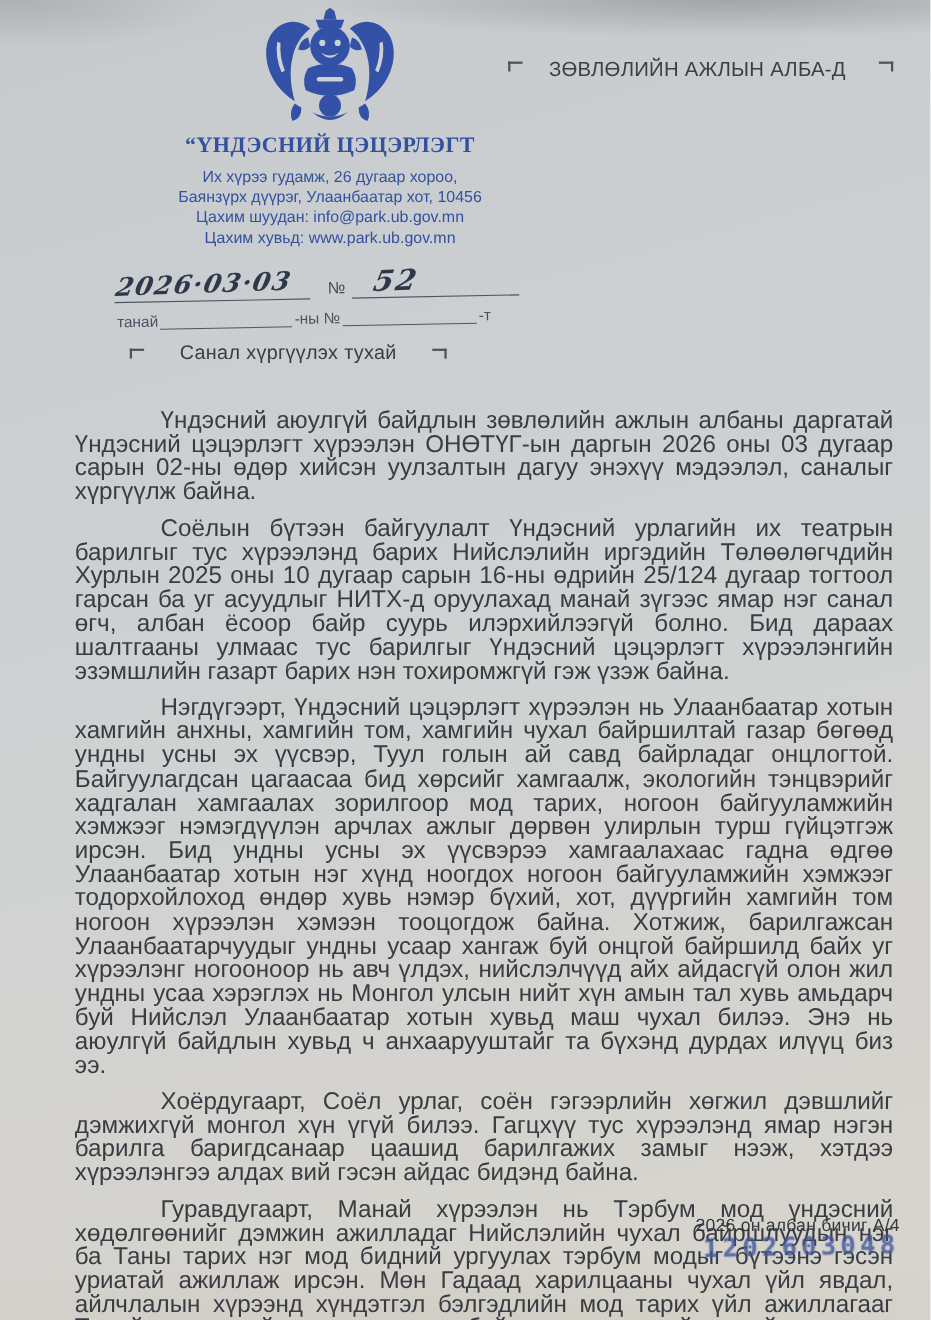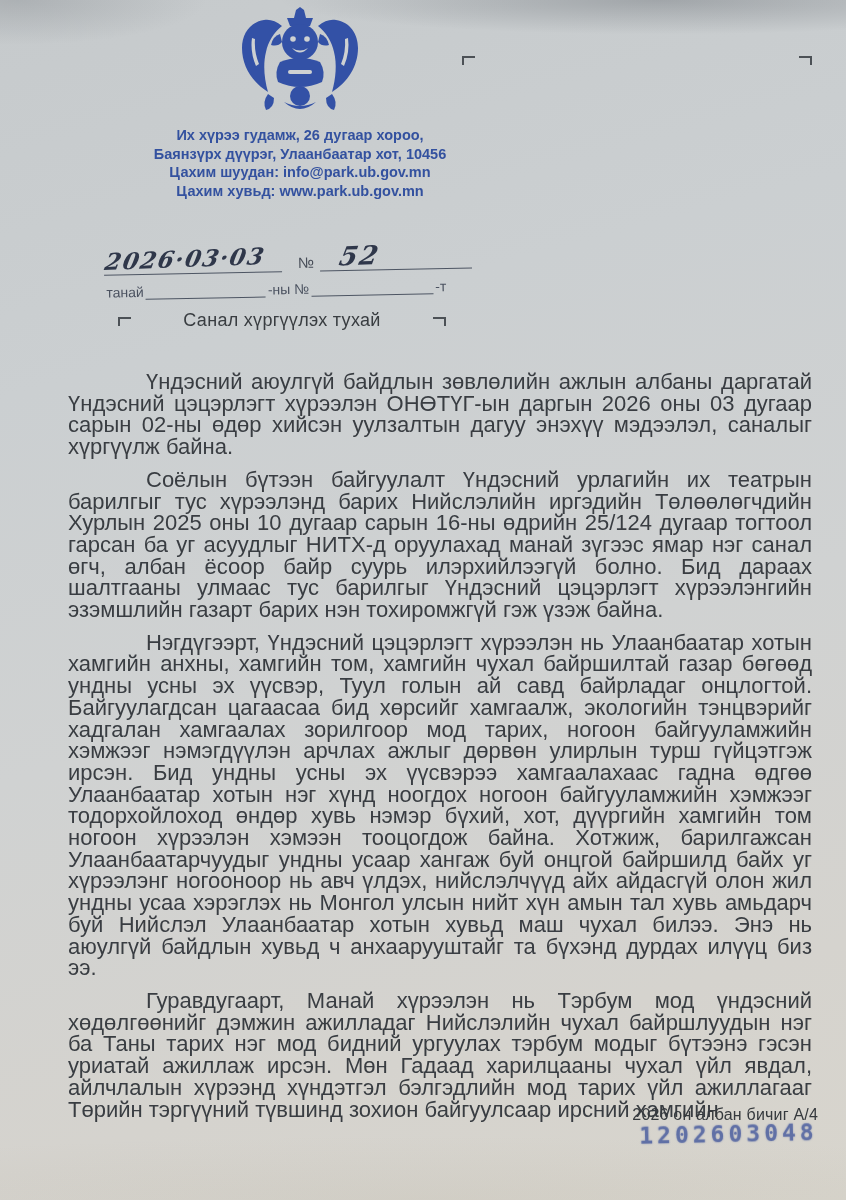--- a/index.html
+++ b/index.html
@@ -18,21 +18,21 @@
       radial-gradient(120% 80px at 50% 100%, rgba(160,150,125,.10), transparent 80%),
       linear-gradient(165deg,#c6cacc 0%,#cbcfd1 28%,#d0d2d2 55%,#d5d3ce 82%,#d8d5cd 100%);
     color:var(--ink);
   }
 
   
   .lh-left{position:absolute;left:96px;top:6px;width:408px;text-align:center;}
   .emblem{display:block;margin:0 auto 2px;}
   .org-name{font-family:"Liberation Serif",serif;font-weight:bold;font-size:20px;
     line-height:24px;color:var(--brand-blue);letter-spacing:.4px;}
-  .org-address{margin-top:8px;font-size:14.5px;line-height:18.5px;color:var(--brand-blue);font-weight:bold;}
+  .org-address{margin-top:8px;font-size:14.5px;line-height:18.5px;color:var(--brand-blue);}
 
   
   .recipient{position:absolute;left:456px;top:50px;width:356px;}
   .recipient-lines{margin:0 20px;text-align:center;font-size:18.5px;line-height:25px;
     color:#3c4045;letter-spacing:.2px;}
   .recipient .corner-l{position:absolute;left:6px;top:6px;}
   .recipient .corner-r{position:absolute;right:0px;top:6px;}
 
   .corner{width:13px;height:9px;display:inline-block;box-sizing:border-box;}
   .corner-l{border-top:2px solid #4c5156;border-left:2px solid #4c5156;}
@@ -49,21 +49,21 @@
     color:var(--handwriting-ink);white-space:nowrap;transform:skewX(-13deg) rotate(-1deg);}
   .hand.date{position:absolute;left:2px;bottom:1px;font-size:23px;letter-spacing:1.5px;}
   .hand.num{position:absolute;left:20px;bottom:-1px;font-size:26px;letter-spacing:2px;}
   .ref-row2{display:flex;align-items:flex-end;margin-top:7px;height:18px;
     font-size:14px;color:#4b5260;}
   .b3{width:120px;}
   .b4{width:122px;}
   .ref-row2 span.lbl{padding:0 2px;}
 
   
-  .subject-row{position:absolute;left:118px;top:310px;width:328px;display:flex;
+  .subject-row{position:absolute;left:118px;top:310px;width:288px;display:flex;
     justify-content:space-between;align-items:flex-start;}
   .subject-row .corner{margin-top:7px;}
   .subject{margin:0;flex:1;text-align:center;font-size:18px;font-weight:normal;
     letter-spacing:.3px;color:#393d41;}
 
   
   .body-text{position:absolute;left:68px;top:371px;width:744px;
     font-size:22px;line-height:21.7px;text-align:justify;color:#393d42;}
   .body-text p{margin:0 0 11px;text-indent:78px;}
 
@@ -98,32 +98,34 @@
       <g fill="#ced1d2">
         <circle cx="63" cy="33" r="2.8"></circle>
         <circle cx="77" cy="33" r="2.8"></circle>
         <path d="M62 42 q8 5 16 0 q-8 9 -16 0 z"></path>
         <path d="M22 32 q-2 14 4 28 l3 -2 q-5 -12 -4 -25 z"></path>
         <path d="M118 32 q2 14 -4 28 l-3 -2 q5 -12 4 -25 z"></path>
         <rect x="58" y="64" width="24" height="4" rx="2"></rect>
       </g>
     </svg>
     <div class="org-name">
+      <div>“ҮНДЭСНИЙ ЦЭЦЭРЛЭГТ</div>
     </div>
     <div class="org-address">
       <div>Их хүрээ гудамж, 26 дугаар хороо,</div>
       <div>Баянзүрх дүүрэг, Улаанбаатар хот, 10456</div>
       <div>Цахим шуудан: info@park.ub.gov.mn</div>
       <div>Цахим хувьд: www.park.ub.gov.mn</div>
     </div>
   </div>
 
   <div class="recipient">
     <span class="corner corner-l"></span>
     <div class="recipient-lines">
+      <div>ЗӨВЛӨЛИЙН АЖЛЫН АЛБА-Д</div>
     </div>
     <span class="corner corner-r"></span>
   </div>
 
   <div class="ref">
     <div class="ref-row1">
       <span class="blank b1">
         <span class="hand date">2026·03·03</span>
       </span>
       <span class="no-sym">№</span>
@@ -143,20 +145,21 @@
   <div class="subject-row">
     <span class="corner corner-l"></span>
     <h1 class="subject">Санал хүргүүлэх тухай</h1>
     <span class="corner corner-r"></span>
   </div>
 
   <main class="body-text">
     <p>Үндэсний аюулгүй байдлын зөвлөлийн ажлын албаны даргатай Үндэсний цэцэрлэгт хүрээлэн ОНӨТҮГ-ын даргын 2026 оны 03 дугаар сарын 02-ны өдөр хийсэн уулзалтын дагуу энэхүү мэдээлэл, саналыг хүргүүлж байна.</p>
     <p>Соёлын бүтээн байгуулалт Үндэсний урлагийн их театрын барилгыг тус хүрээлэнд барих Нийслэлийн иргэдийн Төлөөлөгчдийн Хурлын 2025 оны 10 дугаар сарын 16-ны өдрийн 25/124 дугаар тогтоол гарсан ба уг асуудлыг НИТХ-д оруулахад манай зүгээс ямар нэг санал өгч, албан ёсоор байр суурь илэрхийлээгүй болно. Бид дараах шалтгааны улмаас тус барилгыг Үндэсний цэцэрлэгт хүрээлэнгийн эзэмшлийн газарт барих нэн тохиромжгүй гэж үзэж байна.</p>
     <p>Нэгдүгээрт, Үндэсний цэцэрлэгт хүрээлэн нь Улаанбаатар хотын хамгийн анхны, хамгийн том, хамгийн чухал байршилтай газар бөгөөд ундны усны эх үүсвэр, Туул голын ай савд байрладаг онцлогтой. Байгуулагдсан цагаасаа бид хөрсийг хамгаалж, экологийн тэнцвэрийг хадгалан хамгаалах зорилгоор мод тарих, ногоон байгууламжийн хэмжээг нэмэгдүүлэн арчлах ажлыг дөрвөн улирлын турш гүйцэтгэж ирсэн. Бид ундны усны эх үүсвэрээ хамгаалахаас гадна өдгөө Улаанбаатар хотын нэг хүнд ноогдох ногоон байгууламжийн хэмжээг тодорхойлоход өндөр хувь нэмэр бүхий, хот, дүүргийн хамгийн том ногоон хүрээлэн хэмээн тооцогдож байна. Хотжиж, барилгажсан Улаанбаатарчуудыг ундны усаар хангаж буй онцгой байршилд байх уг хүрээлэнг ногооноор нь авч үлдэх, нийслэлчүүд айх айдасгүй олон жил ундны усаа хэрэглэх нь Монгол улсын нийт хүн амын тал хувь амьдарч буй Нийслэл Улаанбаатар хотын хувьд маш чухал билээ. Энэ нь аюулгүй байдлын хувьд ч анхаарууштайг та бүхэнд дурдах илүүц биз ээ.</p>
+    <p>Хоёрдугаарт, Соёл урлаг, соён гэгээрлийн хөгжил дэвшлийг дэмжихгүй монгол хүн үгүй билээ. Гагцхүү тус хүрээлэнд ямар нэгэн барилга баригдсанаар цаашид барилгажих замыг нээж, хэтдээ хүрээлэнгээ алдах вий гэсэн айдас бидэнд байна.</p>
     <p>Гуравдугаарт, Манай хүрээлэн нь Тэрбум мод үндэсний хөдөлгөөнийг дэмжин ажилладаг Нийслэлийн чухал байршлуудын нэг ба Таны тарих нэг мод бидний ургуулах тэрбум модыг бүтээнэ гэсэн уриатай ажиллаж ирсэн. Мөн Гадаад харилцааны чухал үйл явдал, айлчлалын хүрээнд хүндэтгэл бэлгэдлийн мод тарих үйл ажиллагааг Төрийн тэргүүний түвшинд зохион байгуулсаар ирсний хамгийн</p>
   </main>
 
   <footer class="footer">
     <div class="doc-note">2026 он албан бичиг А/4</div>
     <div class="stamp">1202603048</div>
   </footer>
 
 </div>
 

